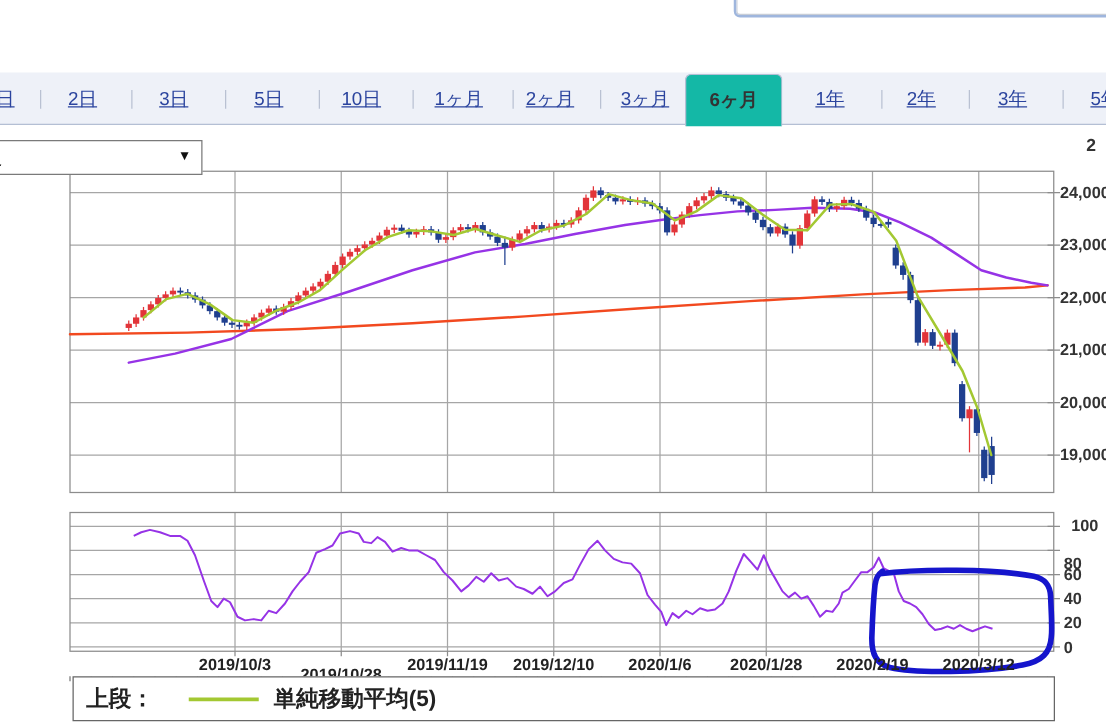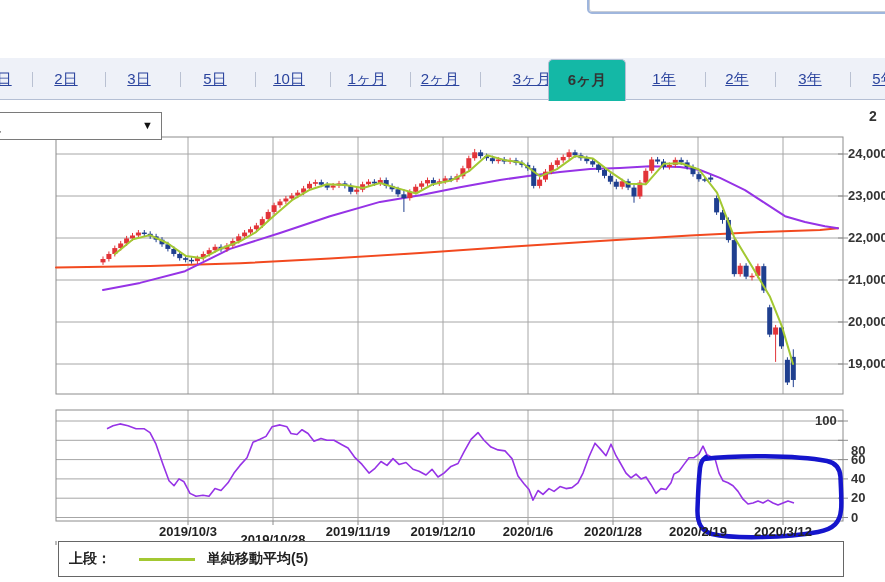--- a/index.html
+++ b/index.html
@@ -22,21 +22,21 @@
   #tf-select{position:absolute;left:-50px;top:112px;width:210px;height:26px;background:#fff;
              border:1px solid #7a7a7a;display:flex;align-items:center;cursor:pointer;z-index:4;}
   #tf-select .val{padding-left:36px;font-size:15px;color:#111;}
   #tf-select .arrow{position:absolute;right:8px;top:6px;font-size:11px;color:#111;}
   
   .ylab{position:absolute;left:848px;font-size:13px;font-weight:600;color:#333;white-space:nowrap;}
   .xlab{position:absolute;font-size:13px;font-weight:600;color:#222;transform:translateX(-50%);white-space:nowrap;}
   #partial2{position:absolute;left:869px;top:108px;font-size:14px;font-weight:600;color:#333;}
   
   #legend{position:absolute;left:58px;top:541px;width:784px;height:34px;border:1px solid #666;
-          background:#fff;display:flex;align-items:center;font-size:14px;font-weight:600;color:#222;}
+          background:#fff;display:flex;align-items:center;font-size:18px;font-weight:600;color:#222;}
   #legend .prefix{margin-left:10px;margin-right:28px;}
   .leg-item{display:flex;align-items:center;margin-right:46px;white-space:nowrap;}
   .leg-swatch{display:inline-block;width:56px;height:3px;margin-right:12px;}
   svg{position:absolute;left:0;top:0;}
 </style>
 </head>
 <body>
 
 <div id="screen">
   <div id="top-box"></div>
@@ -403,21 +403,21 @@
       <path d="M704,459 C735,455 795,455 827,461 C836,463 840,468 840.5,477 C841,492 842,503 841,510 C840,522 834,529 818,532 C785,538 733,539 712,534 C701,531 697,523 697.5,509 C698,494 699,477 700,468 C701,462 702,460 706,457" fill="none" stroke="#1515cc" stroke-width="4.5" stroke-linecap="round" stroke-linejoin="round"></path>
     </svg>
 
   <div id="labels">
       <div class="ylab" style="left: 848px; top: 146px;">24,000</div>
       <div class="ylab" style="left: 848px; top: 188px;">23,000</div>
       <div class="ylab" style="left: 848px; top: 230px;">22,000</div>
       <div class="ylab" style="left: 848px; top: 272px;">21,000</div>
       <div class="ylab" style="left: 848px; top: 314px;">20,000</div>
       <div class="ylab" style="left: 848px; top: 356px;">19,000</div>
-      <div class="ylab" style="left: 815px; top: 413px;">100</div>
+      <div class="ylab" style="left: 857px; top: 413px;">100</div>
       <div class="ylab" style="left: 851px; top: 443px;">80</div>
       <div class="ylab" style="left: 851px; top: 451.6px;">60</div>
       <div class="ylab" style="left: 851px; top: 470.9px;">40</div>
       <div class="ylab" style="left: 851px; top: 490.2px;">20</div>
       <div class="ylab" style="left: 851px; top: 509.5px;">0</div>
       <div class="xlab" style="left: 188px; top: 524px;">2019/10/3</div>
       <div class="xlab" style="left: 273px; top: 532px;">2019/10/28</div>
       <div class="xlab" style="left: 358px; top: 524px;">2019/11/19</div>
       <div class="xlab" style="left: 443px; top: 524px;">2019/12/10</div>
       <div class="xlab" style="left: 528px; top: 524px;">2020/1/6</div>
@@ -433,21 +433,21 @@
         <span>単純移動平均(5)</span>
       </span>
     </div>
 <span class="tab" style="left: 0px;">1日</span>
     <span class="tab" style="left: 66px;">2日</span>
     <span class="tab" style="left: 139px;">3日</span>
     <span class="tab" style="left: 215px;">5日</span>
     <span class="tab" style="left: 289px;">10日</span>
     <span class="tab" style="left: 367px;">1ヶ月</span>
     <span class="tab" style="left: 440px;">2ヶ月</span>
-    <span class="tab" style="left: 532px; text-decoration: underline;">3ヶ月</span>
+    <span class="tab" style="left: 516px; text-decoration: underline;">3ヶ月</span>
     <span class="tab" style="left: 664px;">1年</span>
     <span class="tab" style="left: 737px;">2年</span>
     <span class="tab" style="left: 810px;">3年</span>
     <span class="tab" style="left: 884px;">5年</span>
     <div class="tabsep" style="left: 32px;"></div>
     <div class="tabsep" style="left: 105px;"></div>
     <div class="tabsep" style="left: 180px;"></div>
     <div class="tabsep" style="left: 255px;"></div>
     <div class="tabsep" style="left: 330px;"></div>
     <div class="tabsep" style="left: 410px;"></div>

